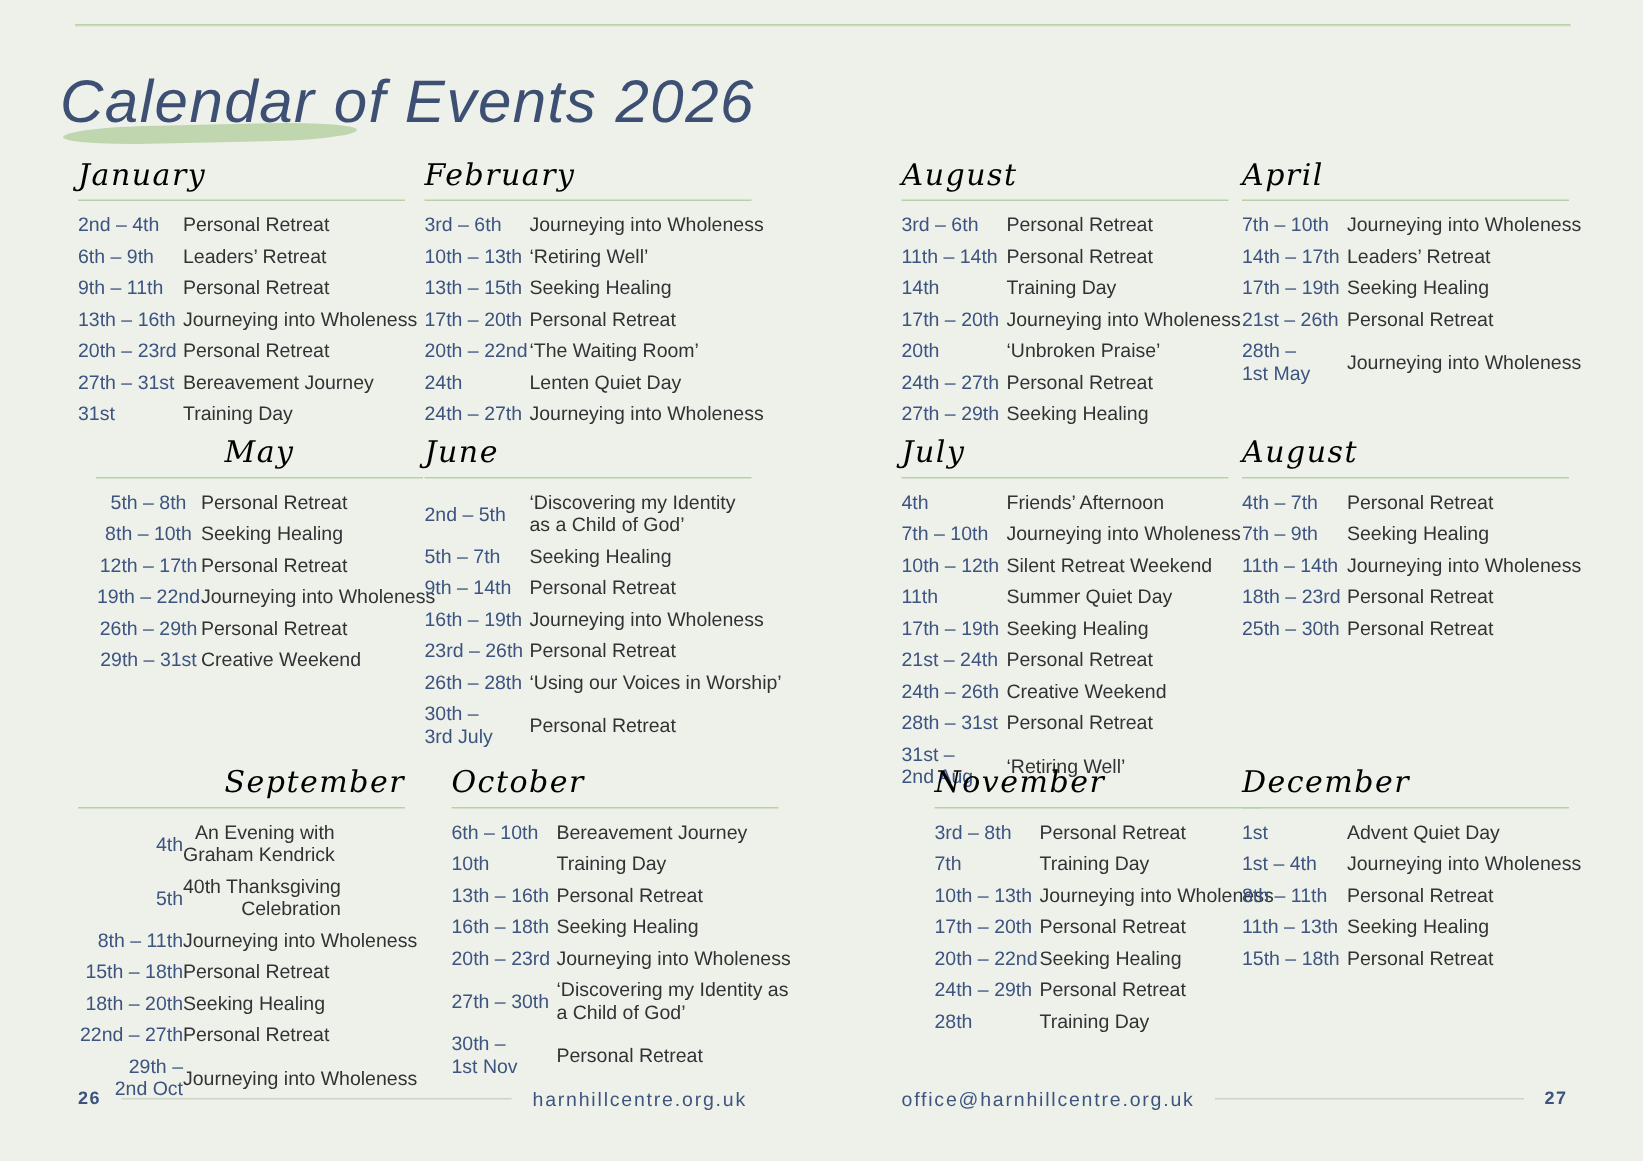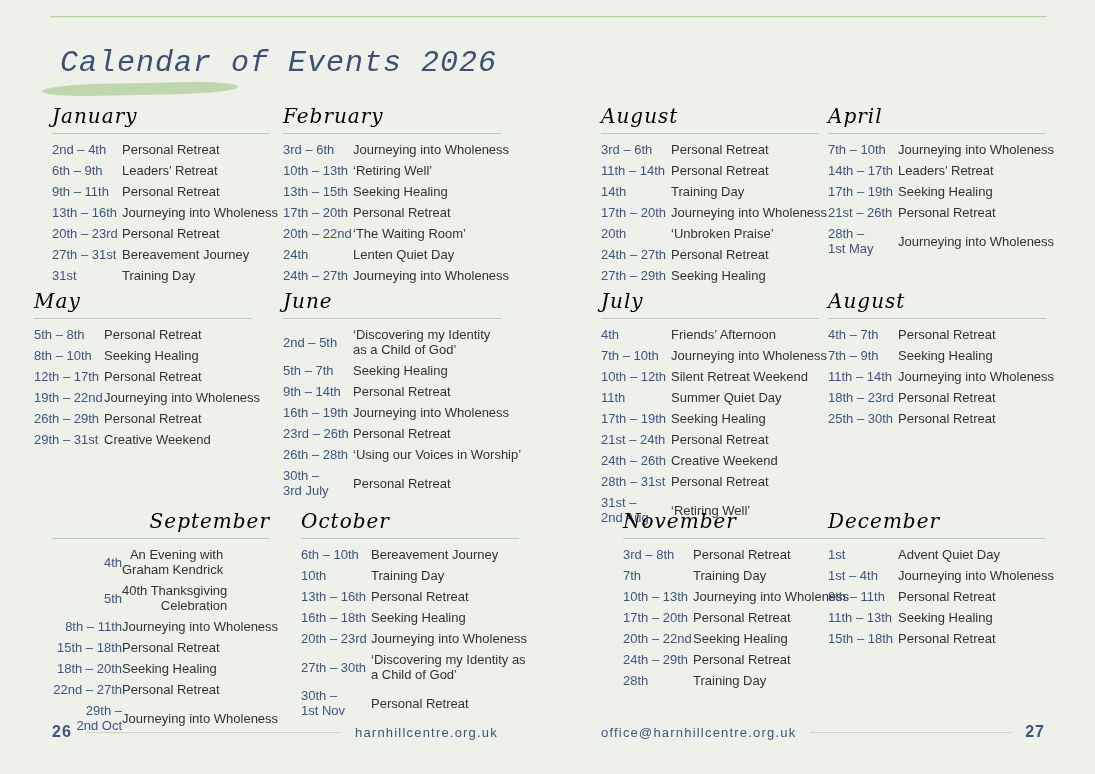--- a/index.html
+++ b/index.html
@@ -22,25 +22,25 @@
     position: absolute;
     left: 42px; top: 83px;
     width: 196px; height: 12px;
     background: #b3cfa0;
     opacity: 0.8;
     border-radius: 60% 55% 60% 55% / 100% 90% 100% 90%;
     transform: rotate(-1.2deg);
   }
   .doc-title {
     position: absolute;
-    left: 60px; top: 46px;
-    font-family: Liberation Mono, monospace;
+    left: 40px; top: 46px;
+    font-family: Liberation Sans, sans-serif;
     font-style: italic;
     font-weight: normal;
-    font-size: 30px;
+    font-size: 40px;
     letter-spacing: 1px;
     color: #3d5074;
   }
   .months-grid { position: absolute; inset: 0; }
   .month { position: absolute; width: 218px; }
   .month-name {
     font-family: "DejaVu Serif", serif;
     font-style: italic;
     font-weight: normal;
     font-size: 20px;
@@ -69,21 +69,21 @@
   .footer {
     position: absolute;
     top: 723px;
     height: 18px;
     display: flex;
     align-items: center;
   }
   .footer-left  { left: 52px;  width: 446px; }
   .footer-right { left: 601px; width: 444px; }
   .footer-rule { flex: 1; height: 1px; background: #ccd3c5; margin: 0 14px; }
-  .page-num { font-weight: bold; font-size: 16px; color: #3e5480; letter-spacing: 1px; }
+  .page-num { font-weight: bold; font-size: 12px; color: #3e5480; letter-spacing: 1px; }
   .footer-link {
     font-size: 13px;
     color: #3e5480;
     letter-spacing: 1.2px;
     text-decoration: none;
     cursor: pointer;
   }
 </style>
 </head>
 <body>
@@ -212,21 +212,21 @@
           <span class="event-date">21st – 26th</span>
           <span class="event-title">Personal Retreat</span>
         </div>
         <div class="event-row">
           <span class="event-date">28th –
 1st May</span>
           <span class="event-title">Journeying into Wholeness</span>
         </div>
       </div>
     </section>
-    <section class="month" style="left: 34px; top: 289px;">
+    <section class="month" style="left: 64px; top: 289px; text-align: center;">
       <h2 class="month-name">May</h2>
       <div class="events">
         <div class="event-row">
           <span class="event-date">5th – 8th</span>
           <span class="event-title">Personal Retreat</span>
         </div>
         <div class="event-row">
           <span class="event-date">8th – 10th</span>
           <span class="event-title">Seeking Healing</span>
         </div>

